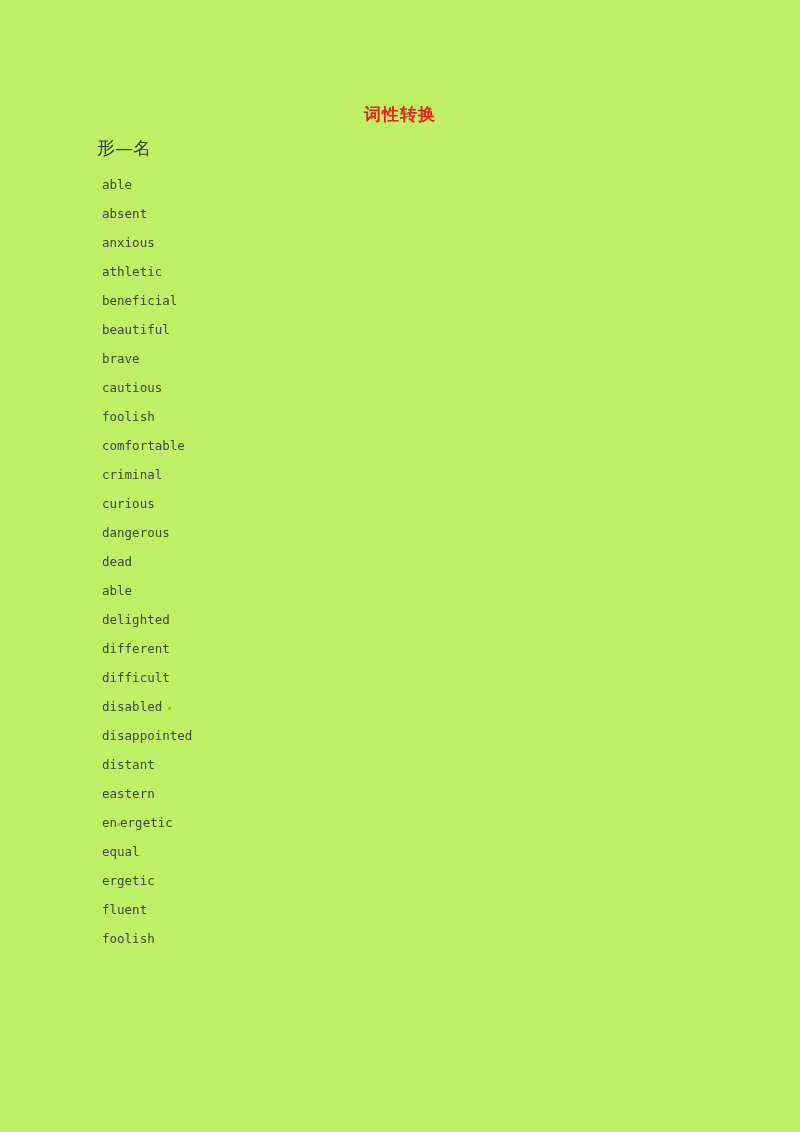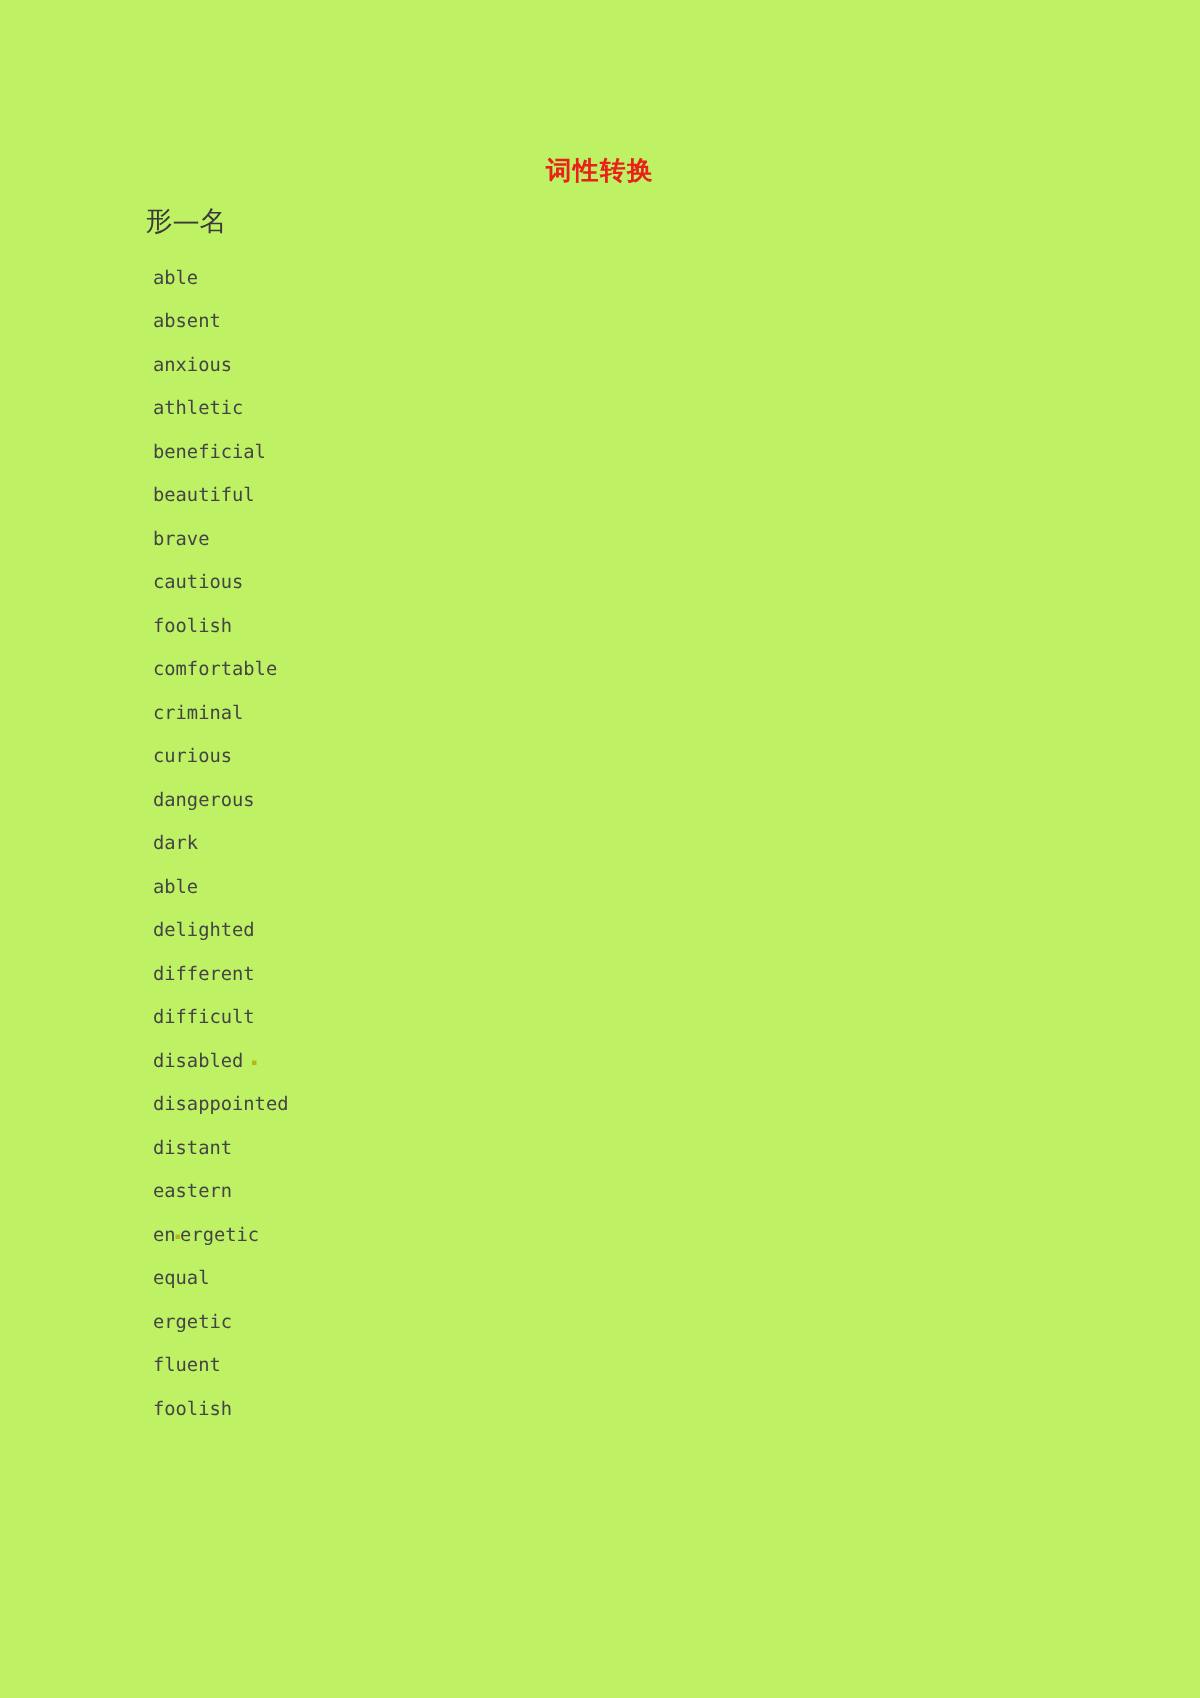--- a/index.html
+++ b/index.html
@@ -114,21 +114,21 @@
       <li class="word-item"><span class="word-text">athletic</span></li>
       <li class="word-item"><span class="word-text">beneficial</span></li>
       <li class="word-item"><span class="word-text">beautiful</span></li>
       <li class="word-item"><span class="word-text">brave</span></li>
       <li class="word-item"><span class="word-text">cautious</span></li>
       <li class="word-item"><span class="word-text">foolish</span></li>
       <li class="word-item"><span class="word-text">comfortable</span></li>
       <li class="word-item"><span class="word-text">criminal</span></li>
       <li class="word-item"><span class="word-text">curious</span></li>
       <li class="word-item"><span class="word-text">dangerous</span></li>
-      <li class="word-item"><span class="word-text">dark</span></li>
+      <li class="word-item"><span class="word-text">dead</span></li>
       <li class="word-item"><span class="word-text">able</span></li>
       <li class="word-item"><span class="word-text">delighted</span></li>
       <li class="word-item"><span class="word-text">different</span></li>
       <li class="word-item"><span class="word-text">difficult</span></li>
       <li class="word-item"><span class="word-text">disabled</span><span class="mark-dot mark-trailing" style="background: rgb(181, 184, 24);"></span></li>
       <li class="word-item"><span class="word-text">disappointed</span></li>
       <li class="word-item"><span class="word-text">distant</span></li>
       <li class="word-item"><span class="word-text">eastern</span></li>
       <li class="word-item"><span class="word-text">en</span><span class="mark-dot mark-inline" style="background: rgb(181, 184, 24);"></span><span class="word-text">ergetic</span></li>
       <li class="word-item"><span class="word-text">equal</span></li>

